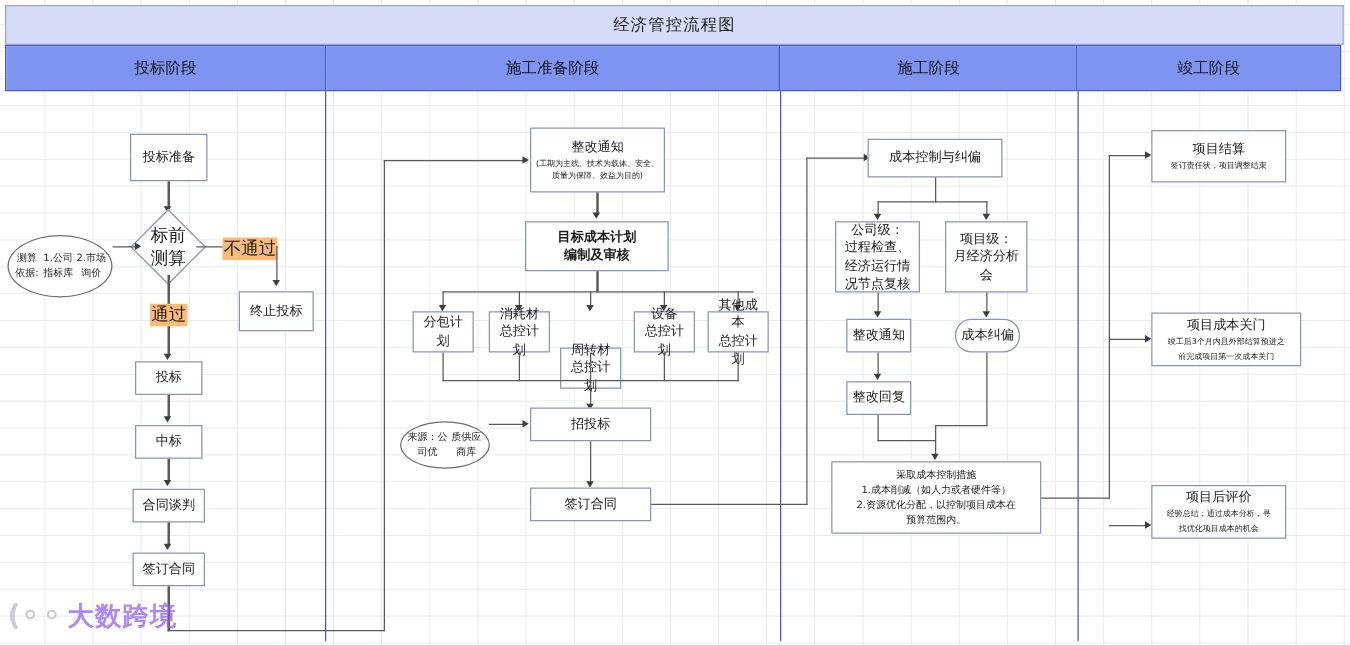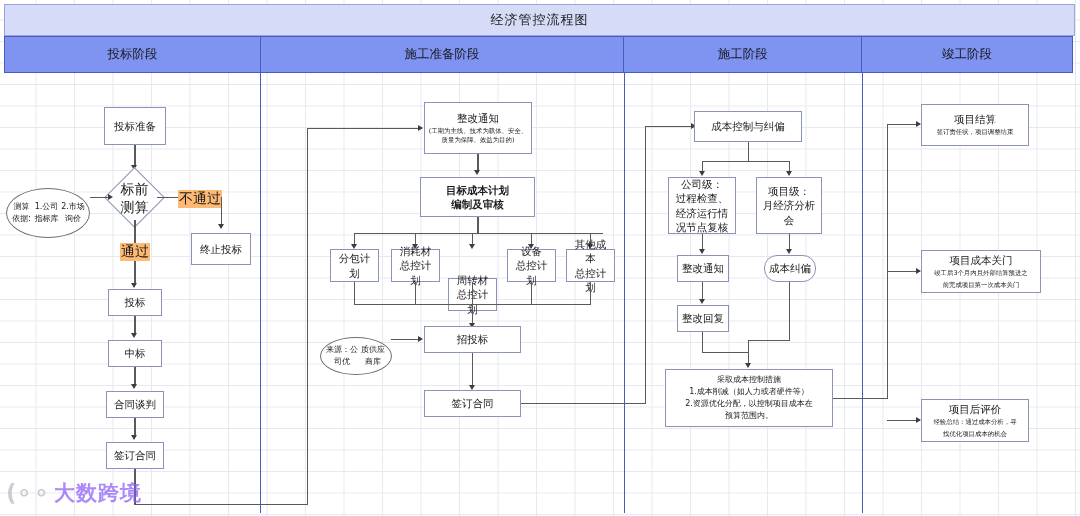--- a/index.html
+++ b/index.html
@@ -329,21 +329,21 @@
     <span class="big-title">项目结算</span>
     <span class="sub">签订责任状，项目调整结束</span>
   </div>
 
   <div class="node" style="left:921px;top:250px;width:120px;height:43px;">
     <span class="big-title">项目成本关门</span>
     <span class="sub">竣工后3个月内且外部结算预进之</span>
     <span class="sub">前完成项目第一次成本关门</span>
   </div>
 
-  <div class="node" style="left:921px;top:399px;width:108px;height:43px;">
+  <div class="node" style="left:921px;top:388px;width:108px;height:43px;">
     <span class="big-title">项目后评价</span>
     <span class="sub">经验总结：通过成本分析，寻</span>
     <span class="sub">找优化项目成本的机会</span>
   </div>
 
   <div class="watermark">
     <span class="wm-mark">(⚬⚬</span>
     <span class="wm-text">大数跨境</span>
   </div>
 

